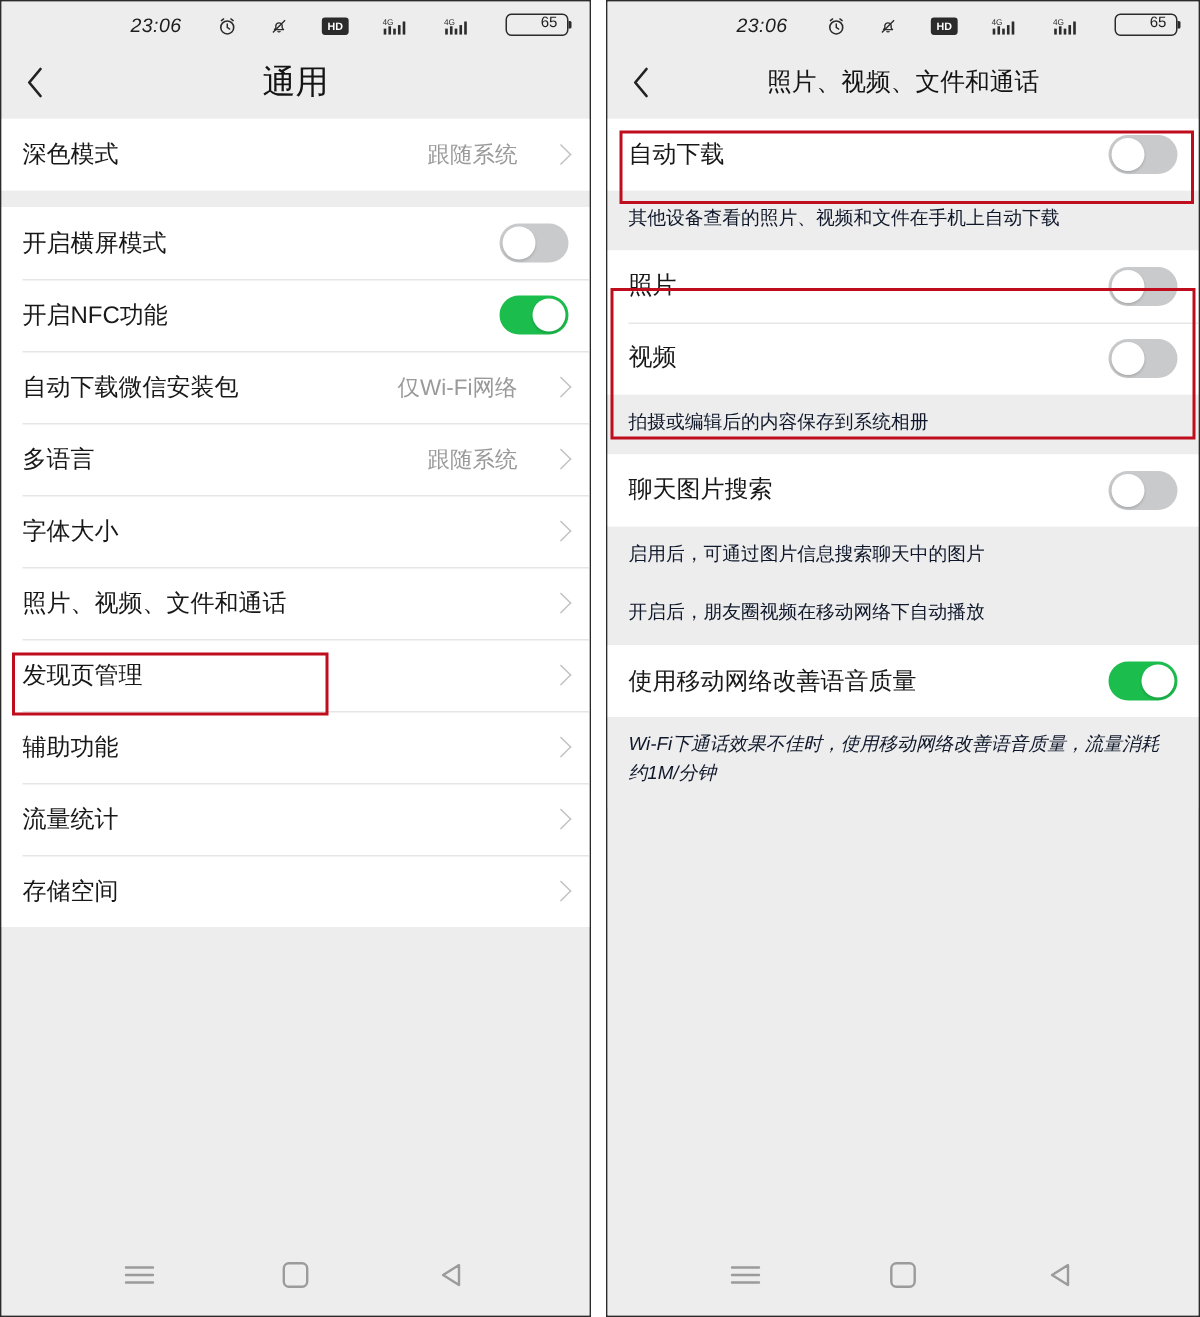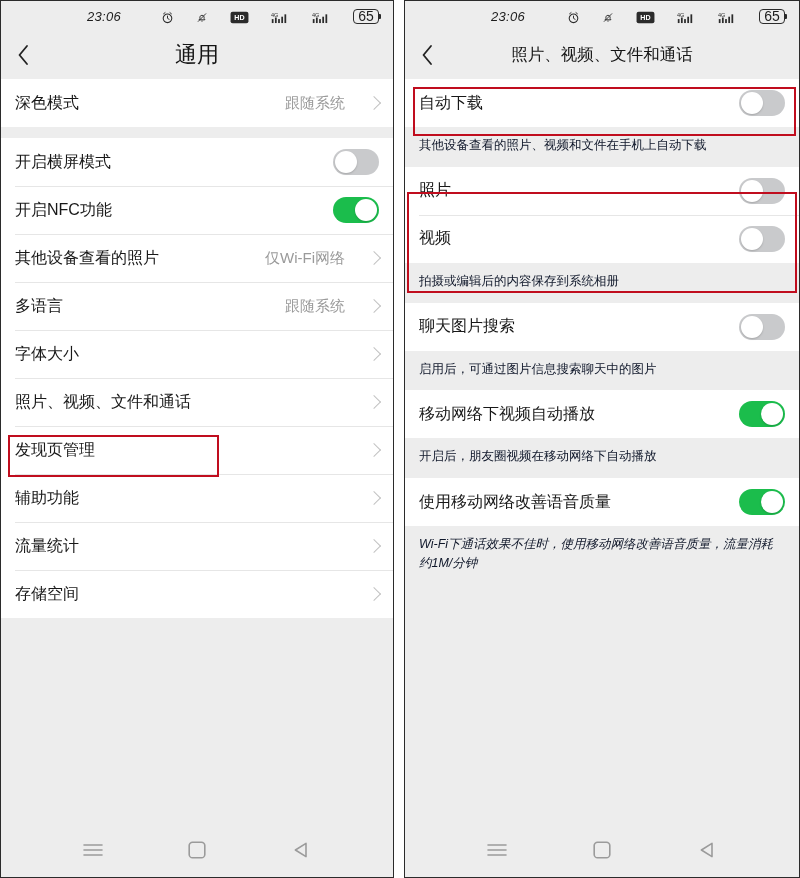--- a/index.html
+++ b/index.html
@@ -28,21 +28,21 @@
     display:flex;align-items:center;
     padding:0 14px;box-sizing:border-box;
     color:#1d1d1d;
   }
   .sb-time{font-size:13px;letter-spacing:.3px;margin-left:72px;font-style:italic;}
   .sb-icons{margin-left:auto;display:flex;align-items:flex-end;gap:22px;}
   .sb-icons svg{display:block;}
   .sb-batt{
     border:1.4px solid #2b2b2b;border-radius:4px;
     width:24px;height:13px;display:flex;align-items:center;justify-content:center;
-    font-size:14px;line-height:1;position:relative;
+    font-size:10px;line-height:1;position:relative;padding-left:16px;
   }
   .sb-batt:after{
     content:"";position:absolute;right:-3px;top:4px;width:2px;height:5px;
     background:#2b2b2b;border-radius:0 1px 1px 0;
   }
 
   
   .navbar{
     height:48px;flex:0 0 48px;background:#ededed;
     display:flex;align-items:center;position:relative;
@@ -209,21 +209,21 @@
         <div class="row">
           <span class="row-label">开启NFC功能</span>
           <span class="row-right">
             <span class="toggle on">
                 <span class="knob"></span>
               </span>
           </span>
         </div>
 
         <div class="row">
-          <span class="row-label">其他设备查看的照片</span>
+          <span class="row-label">自动下载微信安装包</span>
           <span class="row-right">
             <span class="row-value">仅Wi-Fi网络</span>
             <span class="chev"></span>
           </span>
         </div>
 
         <div class="row">
           <span class="row-label">多语言</span>
           <span class="row-right">
             <span class="row-value">跟随系统</span>
@@ -396,30 +396,20 @@
           <span class="row-label">聊天图片搜索</span>
           <span class="row-right">
             <span class="toggle">
                 <span class="knob"></span>
               </span>
           </span>
         </div>
       </div>
       <div class="note">启用后，可通过图片信息搜索聊天中的图片</div>
 
-      <div class="group">
-        <div class="row">
-          <span class="row-label">移动网络下视频自动播放</span>
-          <span class="row-right">
-            <span class="toggle on">
-                <span class="knob"></span>
-              </span>
-          </span>
-        </div>
-      </div>
       <div class="note">开启后，朋友圈视频在移动网络下自动播放</div>
 
       <div class="group">
         <div class="row">
           <span class="row-label">使用移动网络改善语音质量</span>
           <span class="row-right">
             <span class="toggle on">
                 <span class="knob"></span>
               </span>
           </span>

